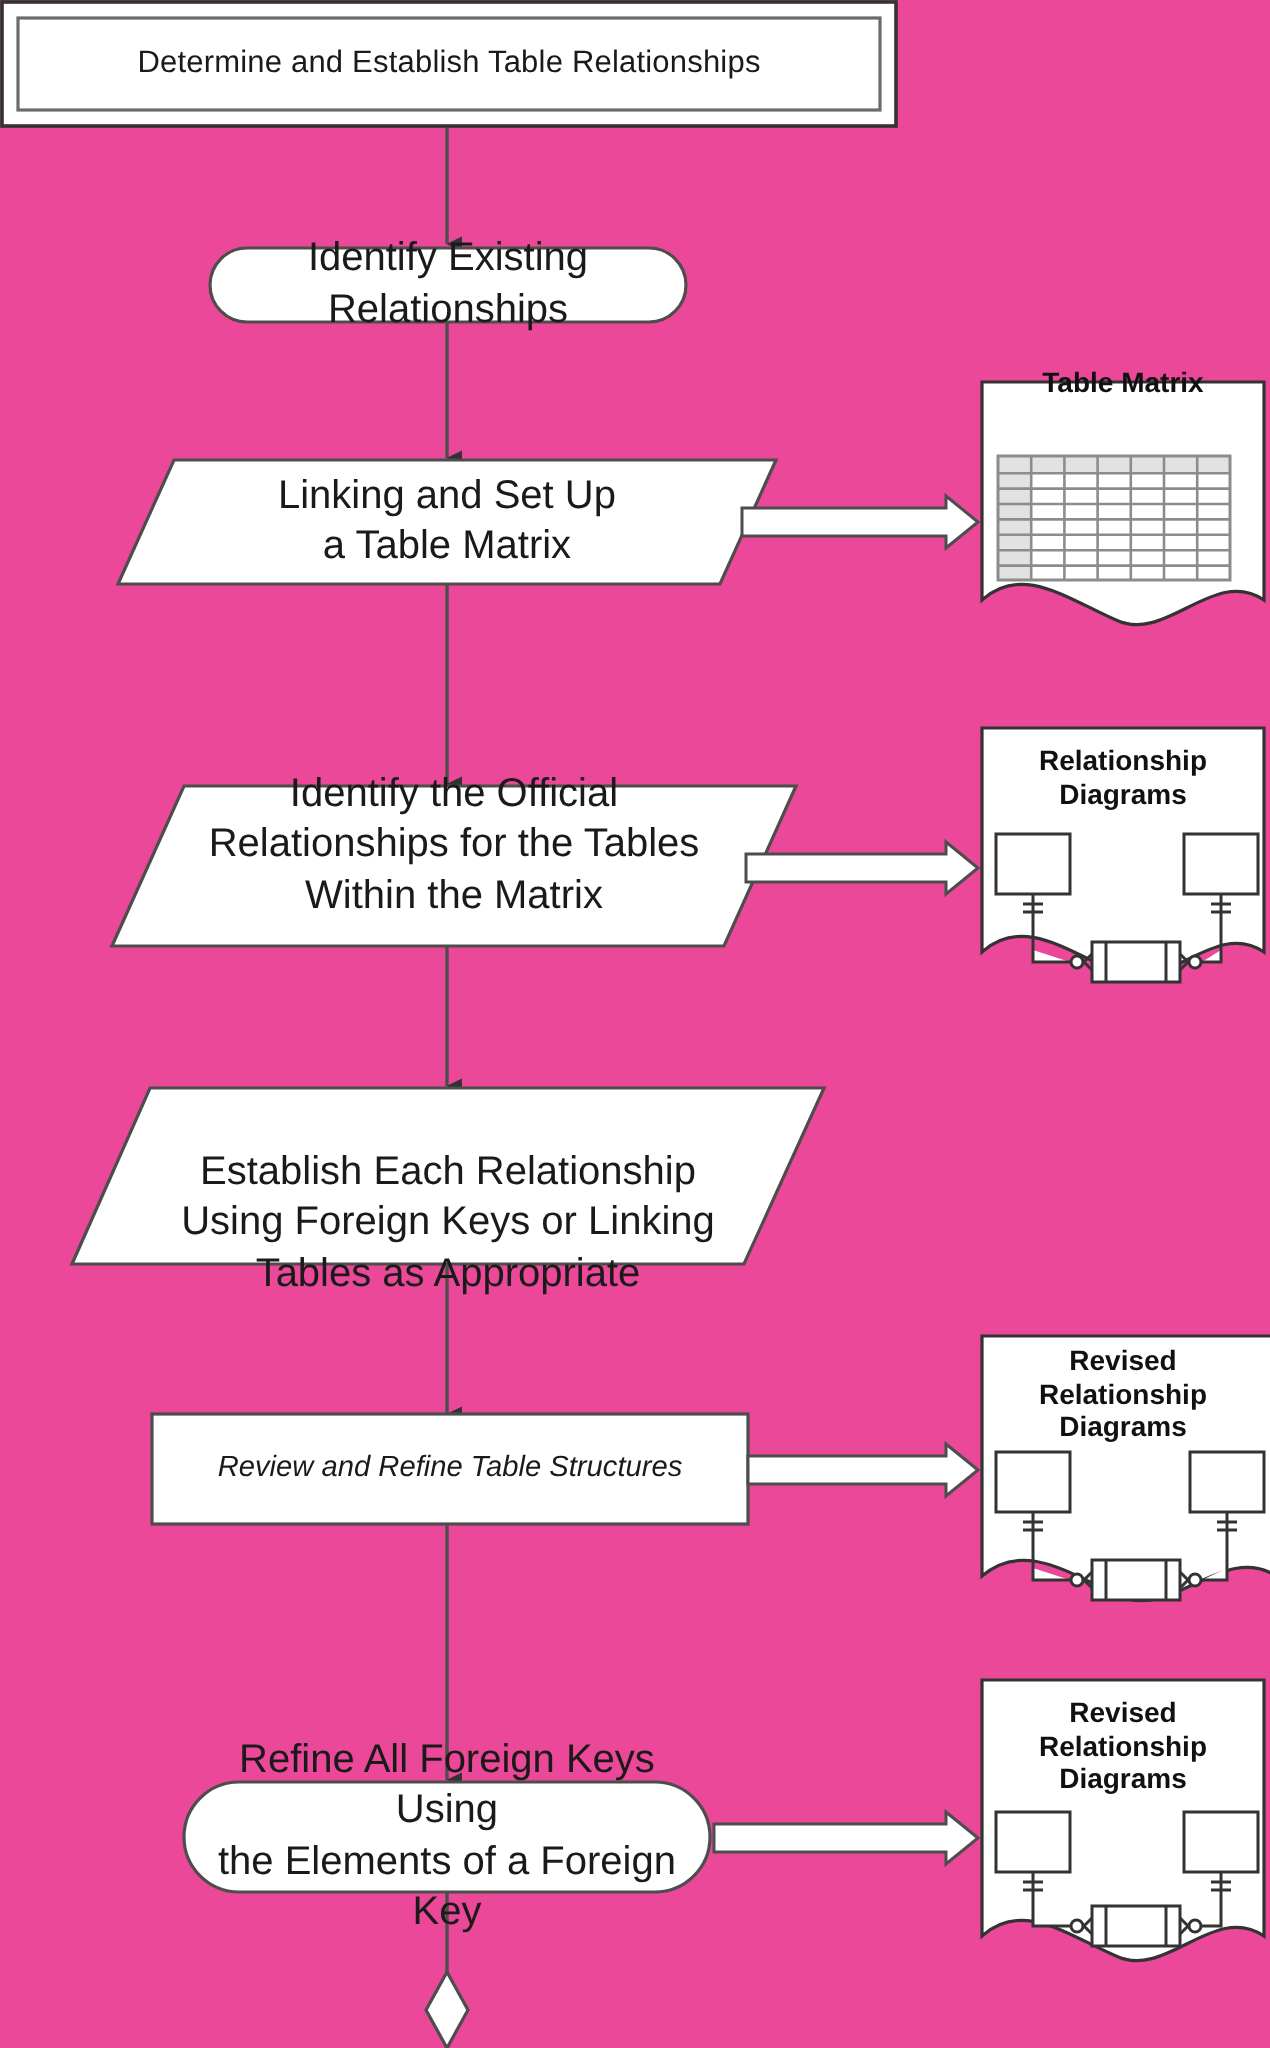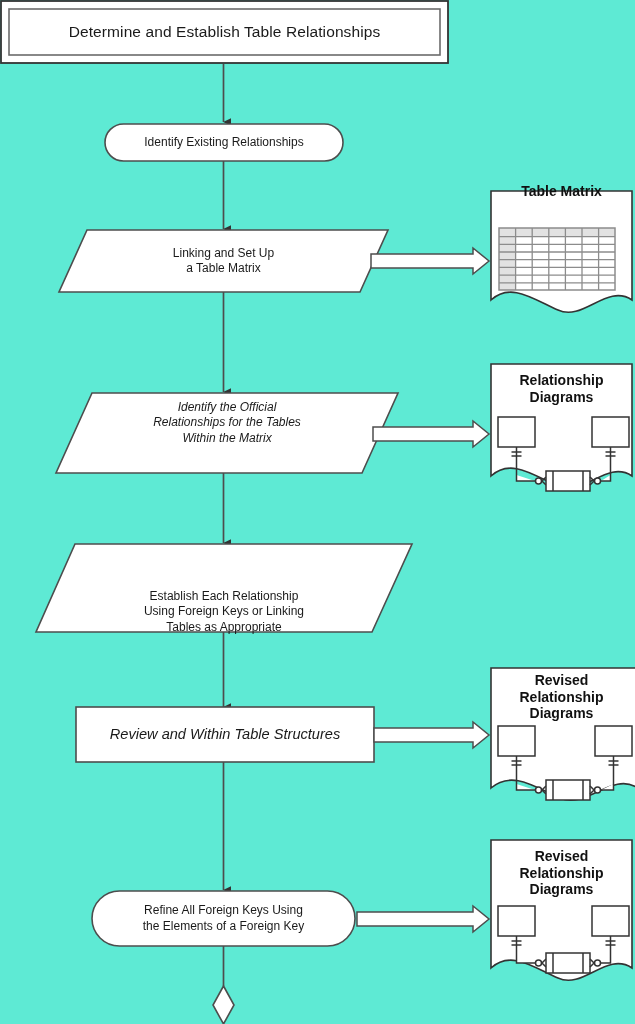--- a/index.html
+++ b/index.html
@@ -10,21 +10,21 @@
   }
   body {
     font-family: "Liberation Sans", sans-serif;
     -webkit-font-smoothing: antialiased;
   }
   #canvas {
     position: relative;
     width: 635px;
     height: 1024px;
     overflow: hidden;
-    background: #5eead4;
+    background: #ec4899;
   }
   #canvas svg.layer {
     position: absolute;
     left: 0;
     top: 0;
     width: 635px;
     height: 1024px;
     overflow: visible;
   }
   
@@ -37,21 +37,21 @@
     color: #1a1a1a;
     line-height: 1.26;
     white-space: pre-line;
     pointer-events: none;
   }
   .t-title {
     font-size: 15.5px;
     letter-spacing: 0.1px;
   }
   .t-step {
-    font-size: 12px;
+    font-size: 20px;
     text-align: center;
   }
   .t-step-italic {
     font-size: 14.6px;
     font-style: italic;
   }
   .t-doc {
     font-size: 14px;
     font-weight: bold;
     line-height: 1.18;
@@ -204,29 +204,29 @@
     </g>
   </svg>
 
   <div class="node-text t-title" style="left:9px; top:9px; width:431px; height:46px;">Determine and Establish Table Relationships</div>
 
   <div class="node-text t-step" style="left:105px; top:124px; width:238px; height:37px;">Identify Existing Relationships</div>
 
   <div class="node-text t-step" style="left:73px; top:230px; width:301px; height:62px;">Linking and Set Up
 a Table Matrix</div>
 
-  <div class="node-text t-step" style="left:74px; top:393px; width:306px; height:60px;font-style:italic;">Identify the Official
+  <div class="node-text t-step" style="left:74px; top:393px; width:306px; height:60px;">Identify the Official
 Relationships for the Tables
 Within the Matrix</div>
 
   <div class="node-text t-step" style="left:56px; top:568px; width:336px; height:88px;">Establish Each Relationship
 Using Foreign Keys or Linking
 Tables as Appropriate</div>
 
-  <div class="node-text t-step-italic" style="left:76px; top:707px; width:298px; height:55px;">Review and Within Table Structures</div>
+  <div class="node-text t-step-italic" style="left:76px; top:707px; width:298px; height:55px;">Review and Refine Table Structures</div>
 
   <div class="node-text t-step" style="left:92px; top:891px; width:263px; height:55px;">Refine All Foreign Keys Using
 the Elements of a Foreign Key</div>
 
   <div class="node-text t-doc" style="left:491px; top:180px; width:141px; height:22px;">Table Matrix</div>
 
   <div class="node-text t-doc" style="left:491px; top:370px; width:141px; height:38px;">Relationship
 Diagrams</div>
 
   <div class="node-text t-doc" style="left:491px; top:671px; width:141px; height:52px;">Revised

